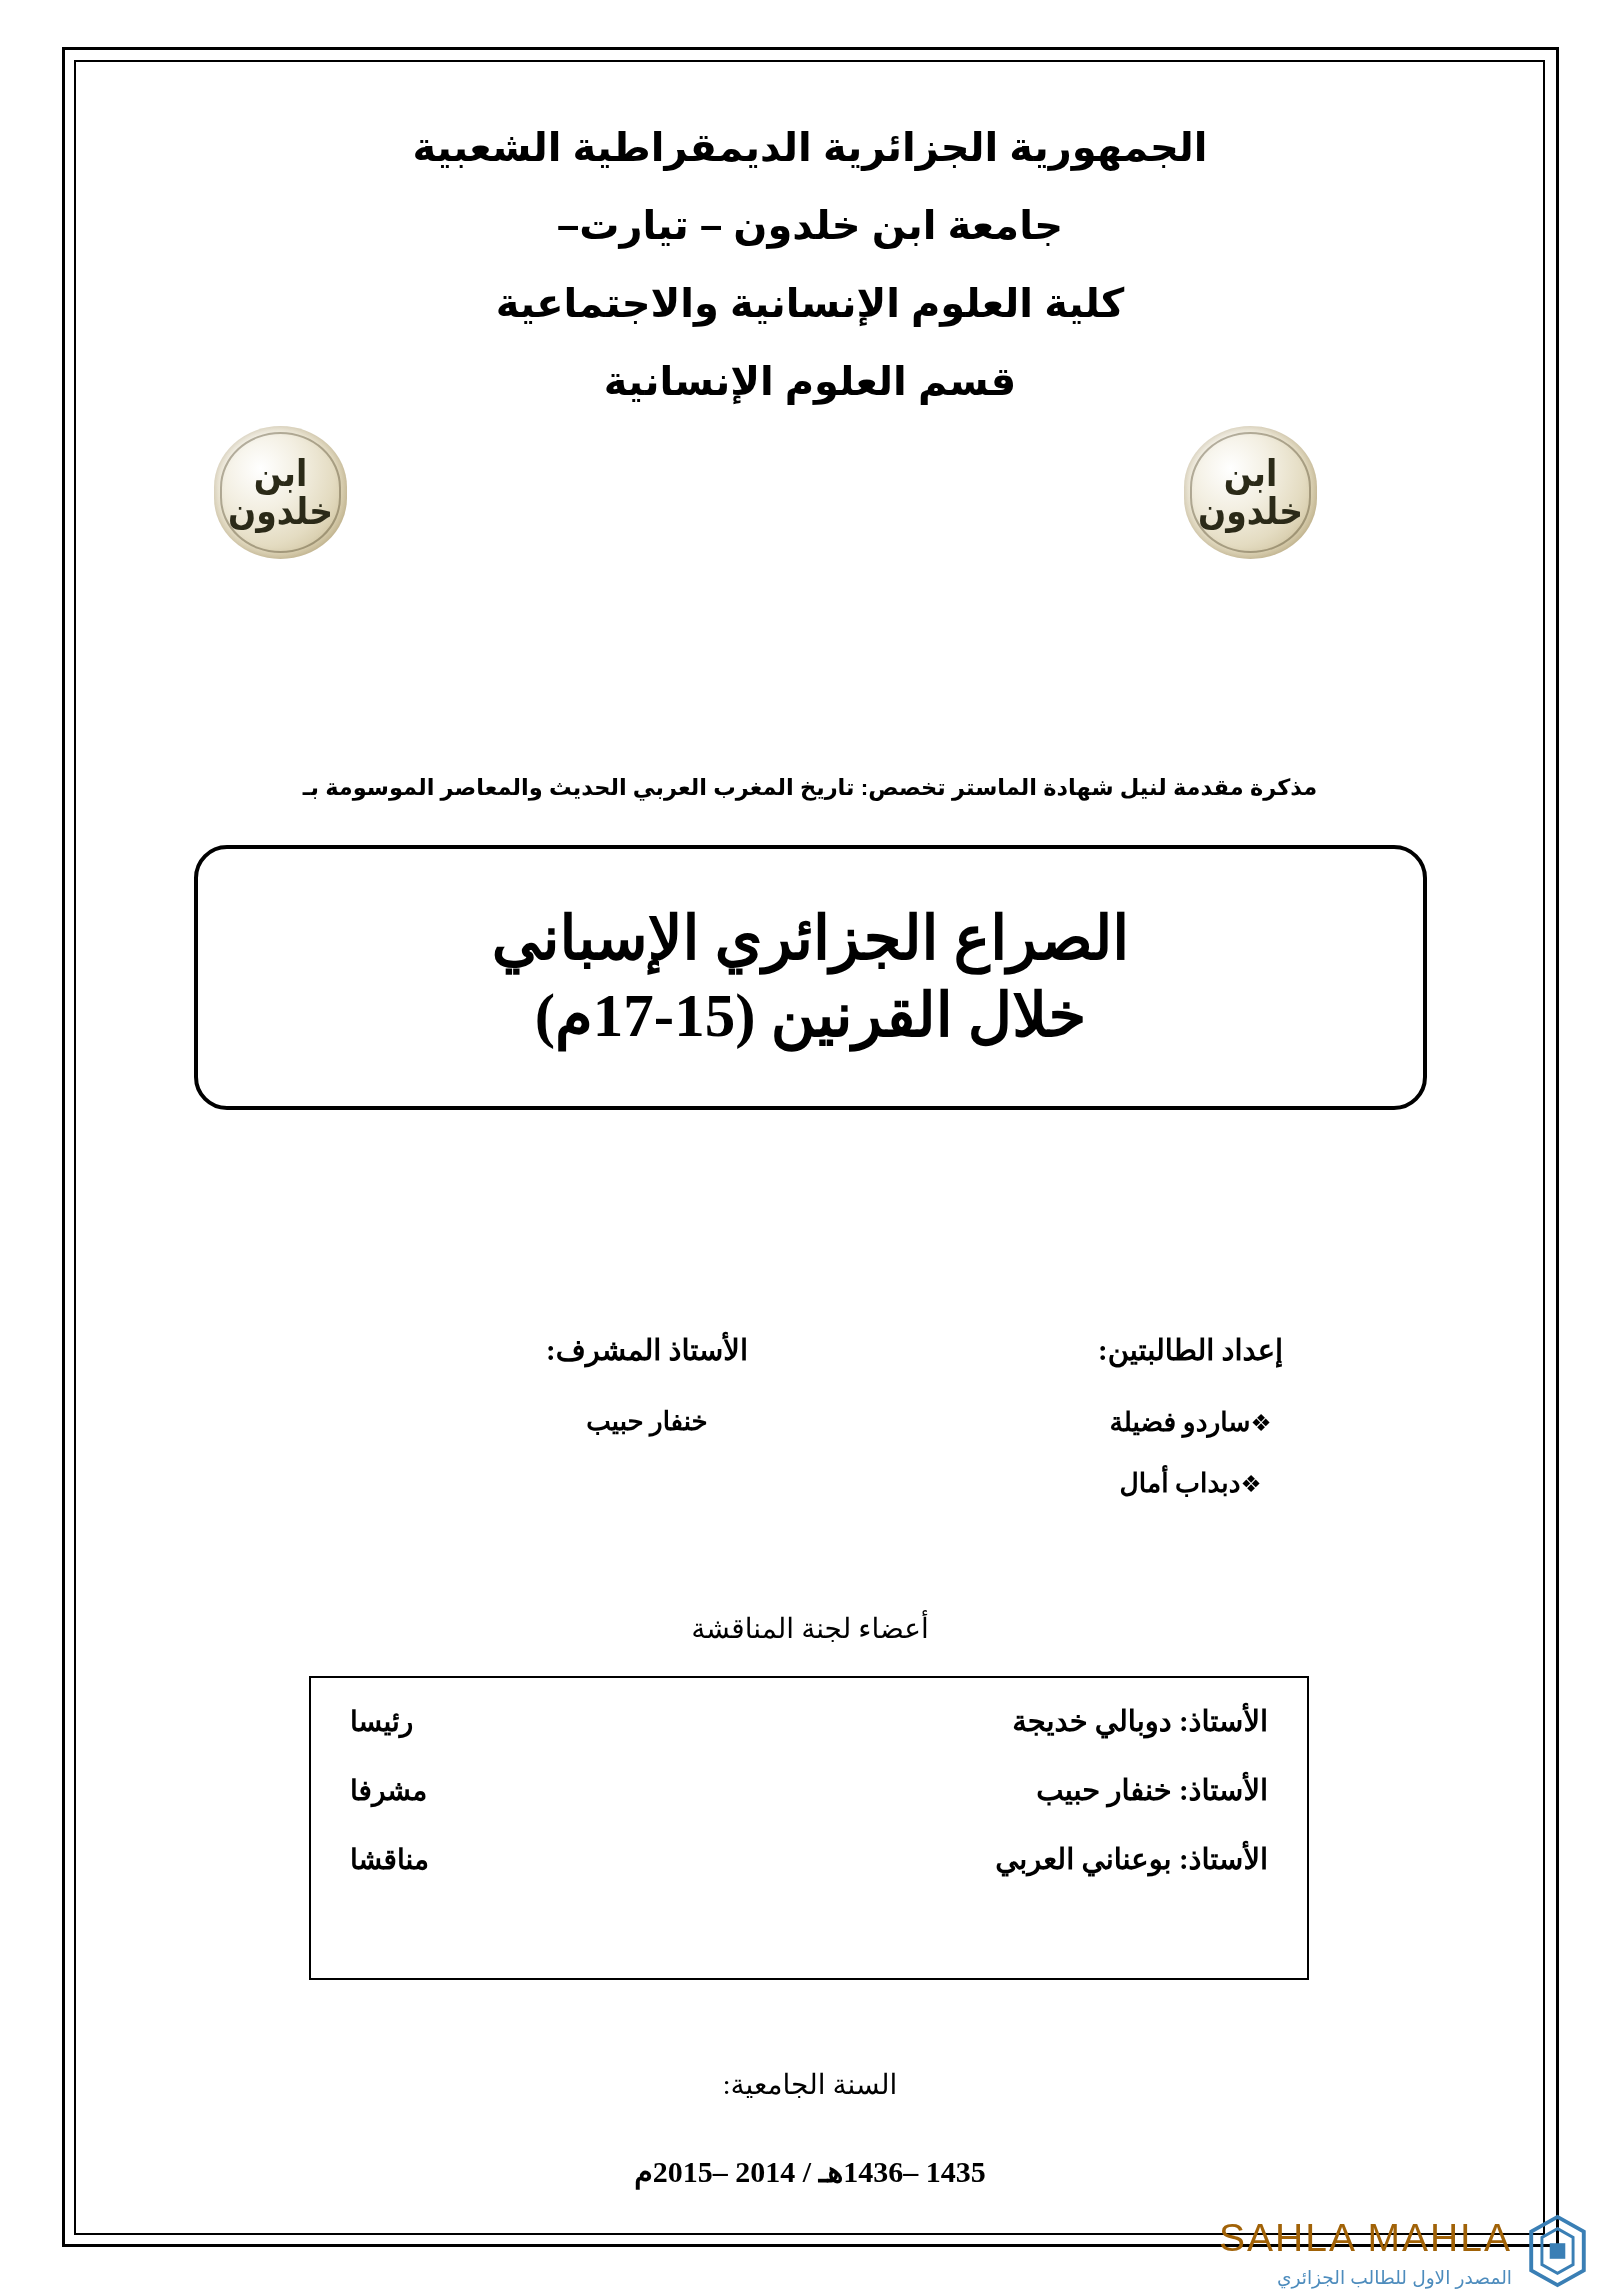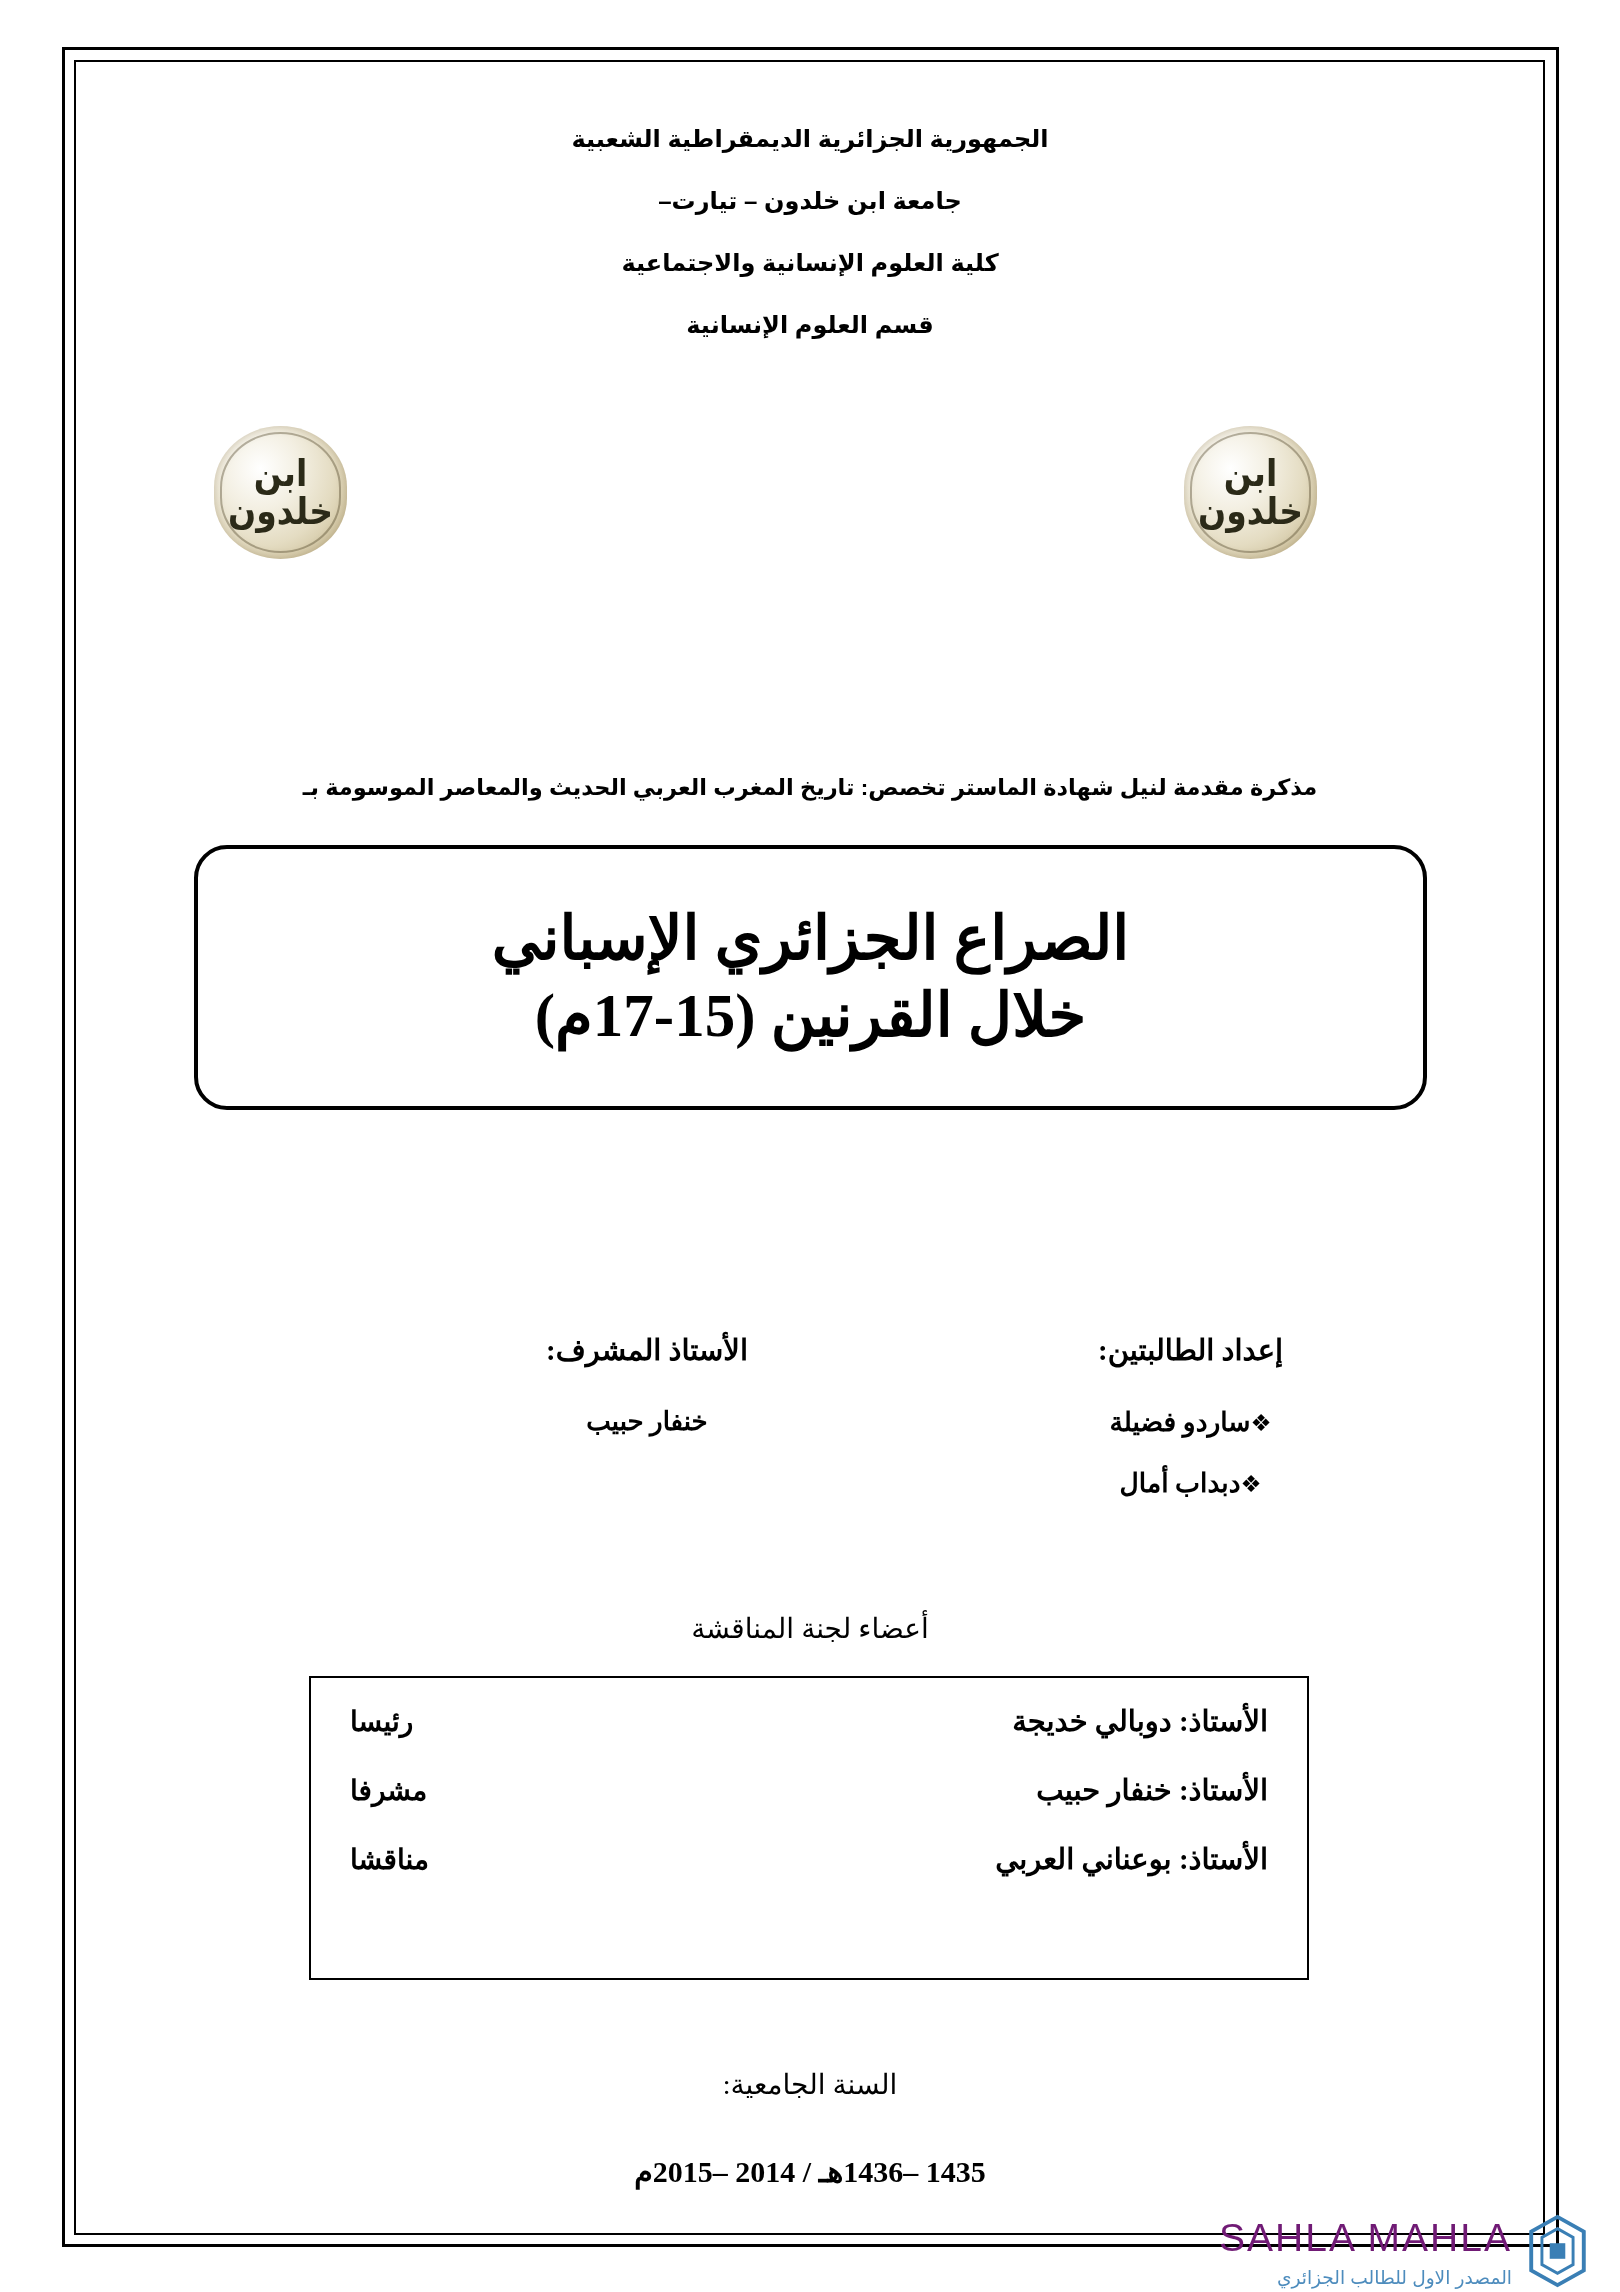--- a/index.html
+++ b/index.html
@@ -56,21 +56,21 @@
   .header-block {
     position: absolute;
     left: 0;
     top: 39px;
     width: 1424px;
     text-align: center;
   }
   .header-line {
     font-family: "Liberation Sans", "DejaVu Sans", sans-serif;
     font-weight: bold;
-    font-size: 24px;
+    font-size: 40px;
     line-height: 1.0;
     margin: 0 0 38px 0;
     letter-spacing: 0px;
   }
 
   
   .logo {
     position: absolute;
     width: 133px;
     height: 133px;
@@ -251,21 +251,21 @@
     height: 108px;
     color: #2e6ea6;
   }
   .wm-main {
     position: absolute;
     right: 84px;
     top: 5.9px;
     font-family: "Liberation Sans", "DejaVu Sans", sans-serif;
     font-size: 39px;
     letter-spacing: 2px;
-    color: #701a75;
+    color: #a16207;
     direction: ltr;
     white-space: nowrap;
   }
   .wm-sub {
     position: absolute;
     right: 84px;
     top: 57px;
     font-family: "Liberation Sans", "DejaVu Sans", sans-serif;
     font-size: 18.6px;
     color: #4d8cbd;

